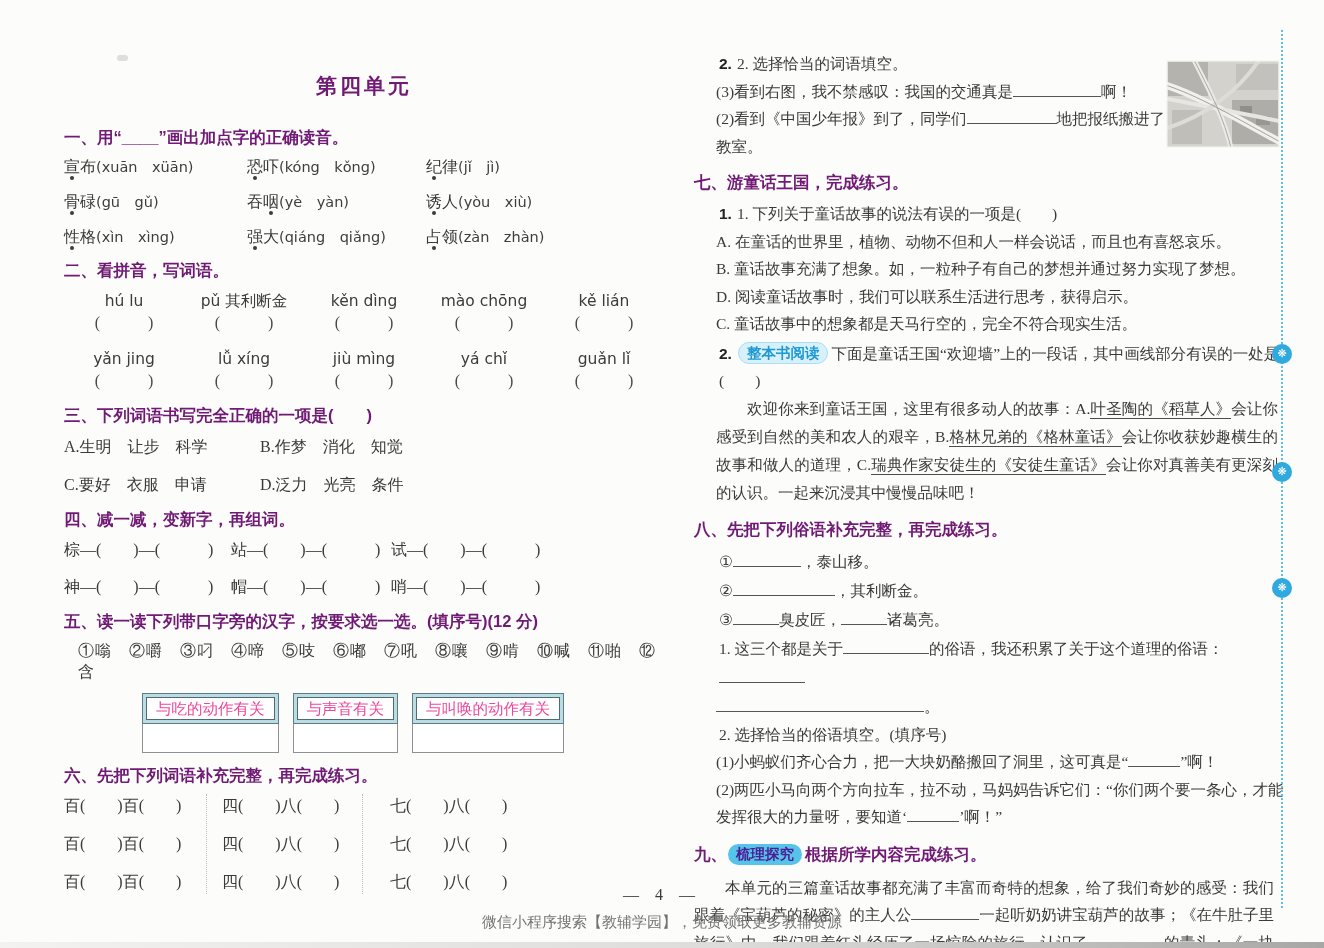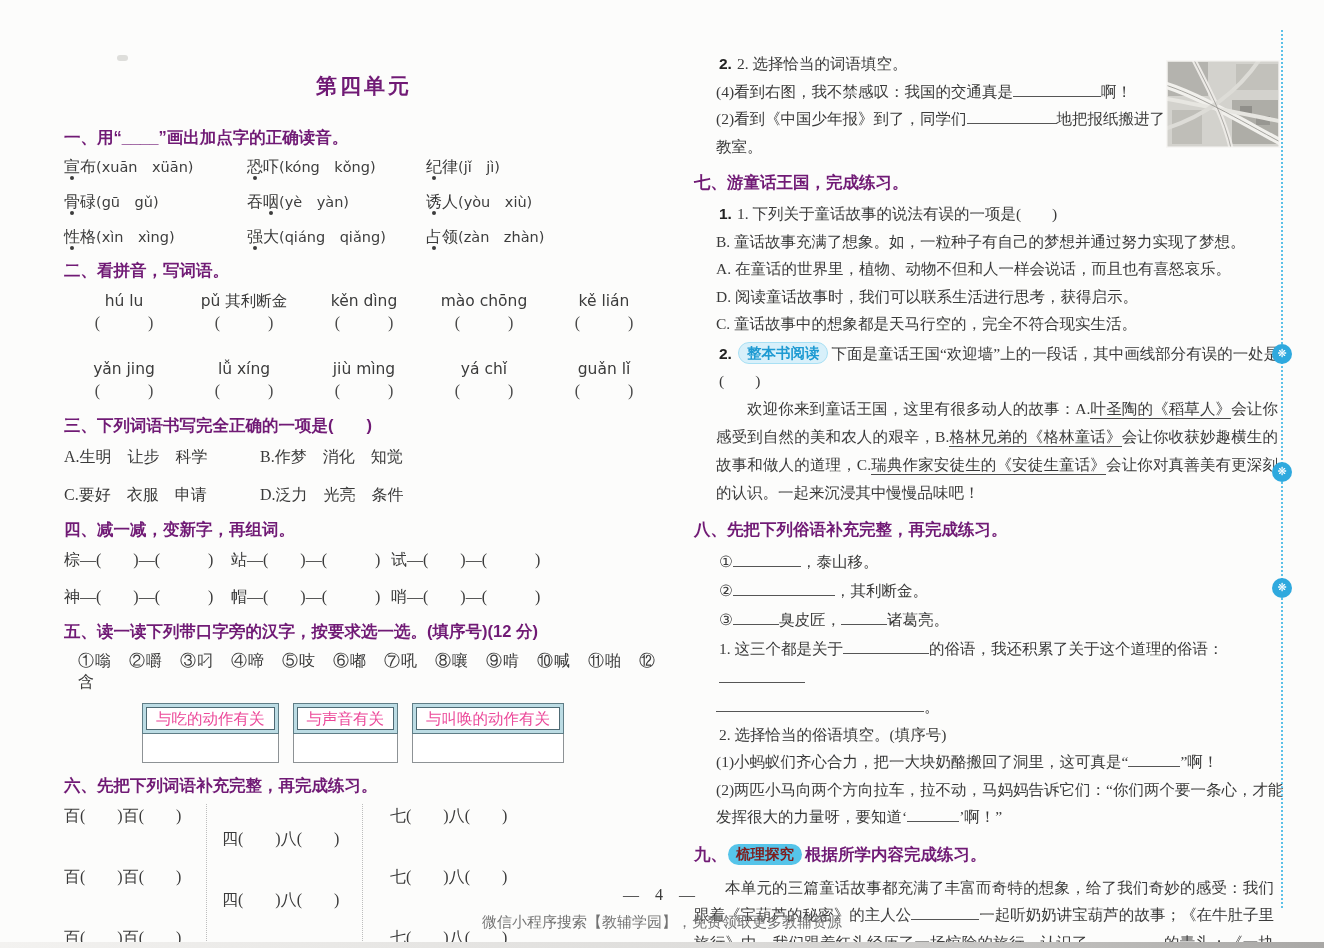--- a/index.html
+++ b/index.html
@@ -16,46 +16,46 @@
   .num{font-family:"Liberation Sans",sans-serif;font-weight:bold;color:#222;margin-right:5px;}
   .py{font-family:"DejaVu Sans",sans-serif;font-size:14.5px;color:#3d3d3d;}
   .dd{position:relative;}
   .dd::after{content:"";position:absolute;left:50%;transform:translateX(-50%);bottom:-5px;width:4px;height:4px;border-radius:50%;background:#3c3c3c;}
   .bl{display:inline-block;border-bottom:1.2px solid #555;height:1.0em;vertical-align:baseline;}
   .ul{border-bottom:1px solid #4c4c4c;padding-bottom:1px;}
   .ind{margin-left:22px;}
   
   .wgrid{display:grid;grid-template-columns:183px 179px 1fr;row-gap:13px;margin:8px 0 10px 0;line-height:22px;}
   
-  .pgrid{display:grid;grid-template-columns:repeat(5,1fr);row-gap:24px;justify-items:center;margin:10px 0 6px 0;}
+  .pgrid{display:grid;grid-template-columns:repeat(5,1fr);row-gap:14px;justify-items:center;margin:10px 0 6px 0;}
   .pcell{text-align:center;}
   .pcell .pyl{font-family:"DejaVu Sans",sans-serif;font-size:15.5px;color:#3b3b3b;line-height:20px;}
   .pcell .par{font-size:16px;color:#4a4a4a;line-height:24px;}
   
   .ogrid{display:grid;grid-template-columns:196px 1fr;row-gap:14px;margin:9px 0 4px 0;line-height:24px;}
   
   .ggrid{display:grid;grid-template-columns:167px 160px 1fr;row-gap:13px;margin:8px 0 6px 0;line-height:24px;}
   
   .cchars{margin:9px 0 10px 14px;font-size:16px;letter-spacing:1px;}
   .boxrow{display:flex;gap:14px;margin:6px 0 10px 78px;}
   .sbox{display:inline-block;}
   .sbox-hdr{border:1px solid #5f7d86;background:#bcdce4;padding:3px;}
   .sbox-hdr-inner{border:1px solid #4e6a74;background:#fff;padding:0 9px;font-size:15.5px;line-height:21px;color:#ec4899;}
   .sbox-body{border:1px solid #8d9295;border-top:none;height:28px;background:#fff;}
   
   .s6wrap{position:relative;margin:8px 0 6px 0;}
   .s6grid{display:grid;grid-template-columns:132px 156px 1fr;row-gap:14px;line-height:24px;}
-  .s6c2{padding-left:26px;margin-top:23px;}
+  .s6c2{padding-left:26px;}
   .s6c3{padding-left:38px;}
   .vsep{position:absolute;top:0;bottom:0;border-left:1px dotted #bdbdbd;}
   
   .photo{position:absolute;left:1166px;top:60px;width:114px;height:88px;box-shadow:0 0 0 3px #f4f4f2 inset;}
   .para{text-align:justify;line-height:28px;}
   .badge-light{display:inline-block;background:#d8f0fa;color:#1e9ad2;border:1px solid #a8e0f4;border-radius:20px;padding:0 8px;font-family:"Liberation Sans",sans-serif;font-weight:bold;font-size:14.5px;line-height:20px;margin:0 3px 0 1px;vertical-align:1px;}
-  .badge-solid{display:inline-block;background:#56c4e9;color:#7f1d1d;border-radius:20px;padding:0 8px;font-family:"Liberation Sans",sans-serif;font-weight:bold;font-size:14.5px;line-height:21px;margin:0 3px 0 1px;vertical-align:1px;}
+  .badge-solid{display:inline-block;background:#56c4e9;color:#4c1d95;border-radius:20px;padding:0 8px;font-family:"Liberation Sans",sans-serif;font-weight:bold;font-size:14.5px;line-height:21px;margin:0 3px 0 1px;vertical-align:1px;}
   
   .dotline{position:absolute;left:1281px;top:30px;height:878px;border-left:2px dotted #5cc1e8;}
   .stamp{position:absolute;left:1272px;width:20px;height:20px;border-radius:50%;background:#2fa9de;color:#fff;font-size:11px;line-height:20px;text-align:center;font-family:"DejaVu Sans",sans-serif;}
   .pagenum{position:absolute;left:0;right:0;top:886px;text-align:center;font-size:16px;color:#3a3a3a;letter-spacing:6px;}
   .footnote{position:absolute;left:0;right:0;top:913px;text-align:center;font-family:Liberation Sans, sans-serif;font-size:15px;color:#737373;}
   .scanedge{position:absolute;left:0;right:0;bottom:0;height:6px;background:linear-gradient(to right,#f3f2f0,#dddcda 55%,#a8a7a5);}
   .speck{position:absolute;left:117px;top:55px;width:11px;height:6px;background:#dededb;border-radius:3px;}
 </style>
 </head>
 <body>
@@ -180,31 +180,31 @@
         <div class="s6c3">七(　　)八(　　)</div>
       </div>
     </div>
 
   </div>
 
   <div class="col colR">
 
     <div class="t rln" style="font-size:15.5px;"><span class="num">2.</span><span>2. 选择恰当的词语填空。</span></div>
     <div class="ind rln" style="width:458px;">
-      <span>(4)看到右图，我不禁感叹：我国的交通真是</span><span class="bl" style="width:88px;"></span><span>啊！</span>
+      <span>(3)看到右图，我不禁感叹：我国的交通真是</span><span class="bl" style="width:88px;"></span><span>啊！</span>
     </div>
     <div class="ind rln" style="width:458px;">
       <span>(2)看到《中国少年报》到了，同学们</span><span class="bl" style="width:90px;"></span><span>地把报纸搬进了</span>
     </div>
     <div class="ind rln">教室。</div>
 
     <div class="h sec">七、游童话王国，完成练习。</div>
     <div class="rln"><span class="num">1.</span><span>1. 下列关于童话故事的说法有误的一项是(　　)</span></div>
+    <div class="ind rln">A. 在童话的世界里，植物、动物不但和人一样会说话，而且也有喜怒哀乐。</div>
     <div class="ind rln">B. 童话故事充满了想象。如，一粒种子有自己的梦想并通过努力实现了梦想。</div>
-    <div class="ind rln">A. 在童话的世界里，植物、动物不但和人一样会说话，而且也有喜怒哀乐。</div>
     <div class="ind rln">D. 阅读童话故事时，我们可以联系生活进行思考，获得启示。</div>
     <div class="ind rln">C. 童话故事中的想象都是天马行空的，完全不符合现实生活。</div>
     <div class="rln" style="margin-top:2px;">
       <span class="num">2.</span><span class="badge-light">整本书阅读</span><span>下面是童话王国“欢迎墙”上的一段话，其中画线部分有误的一处是(　　)</span>
     </div>
     <div class="ind para" style="width:562px;text-indent:31px;">
       <span>欢迎你来到童话王国，这里有很多动人的故事：A.</span><span class="ul">叶圣陶的《稻草人》</span><span>会让你感受到自然的美和农人的艰辛，B.</span><span class="ul">格林兄弟的《格林童话》</span><span>会让你收获妙趣横生的故事和做人的道理，C.</span><span class="ul">瑞典作家安徒生的《安徒生童话》</span><span>会让你对真善美有更深刻的认识。一起来沉浸其中慢慢品味吧！</span>
     </div>
 
     <div class="h sec">八、先把下列俗语补充完整，再完成练习。</div>

